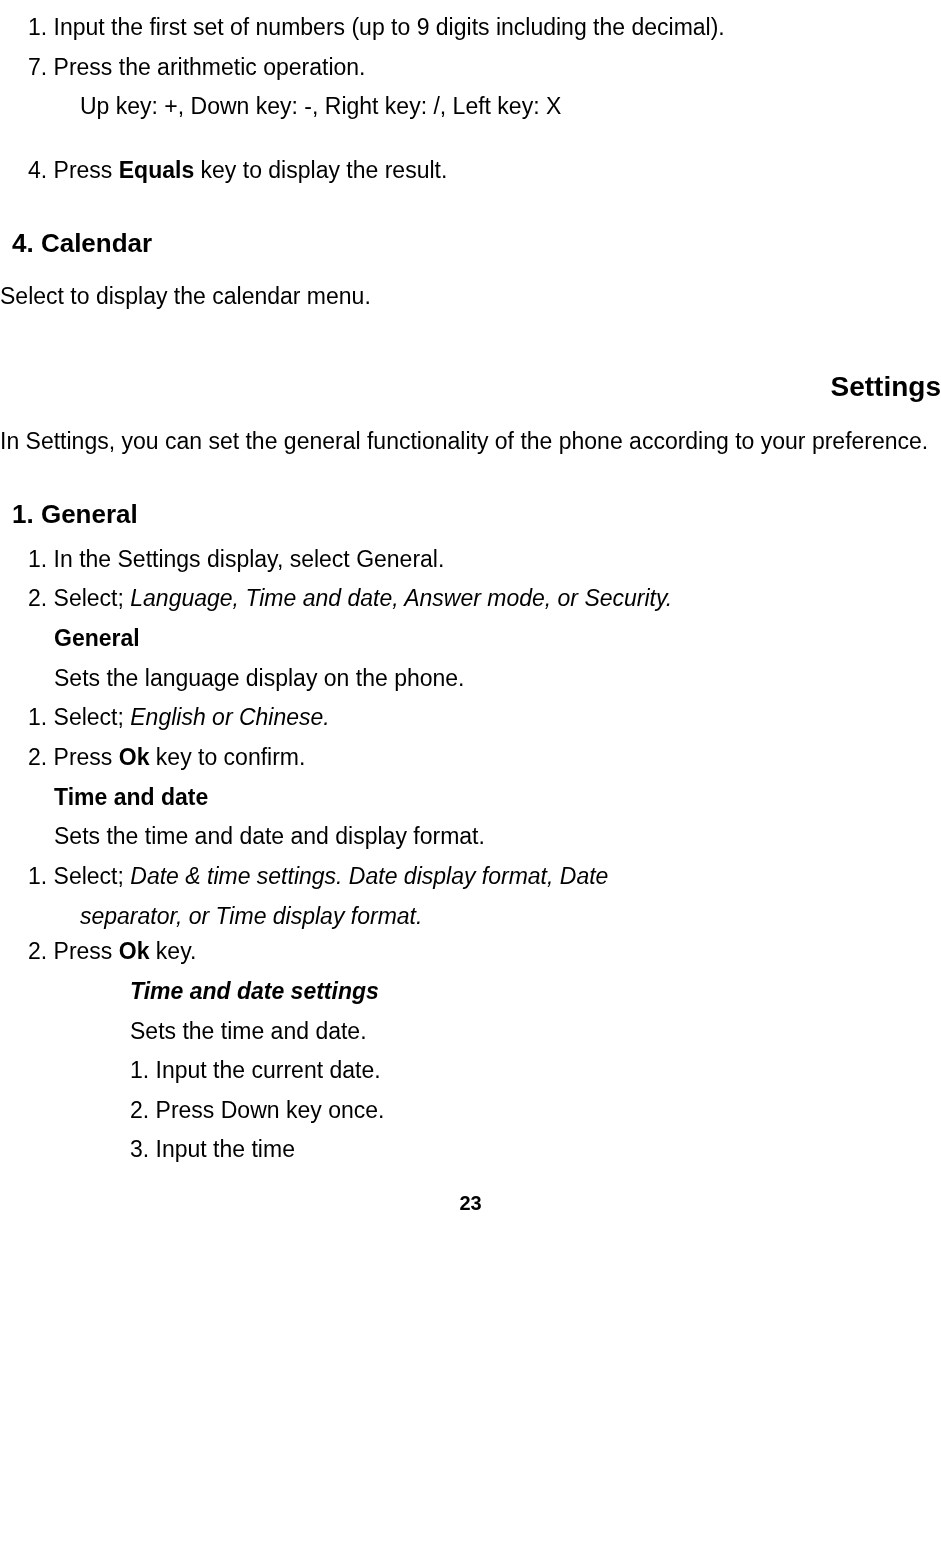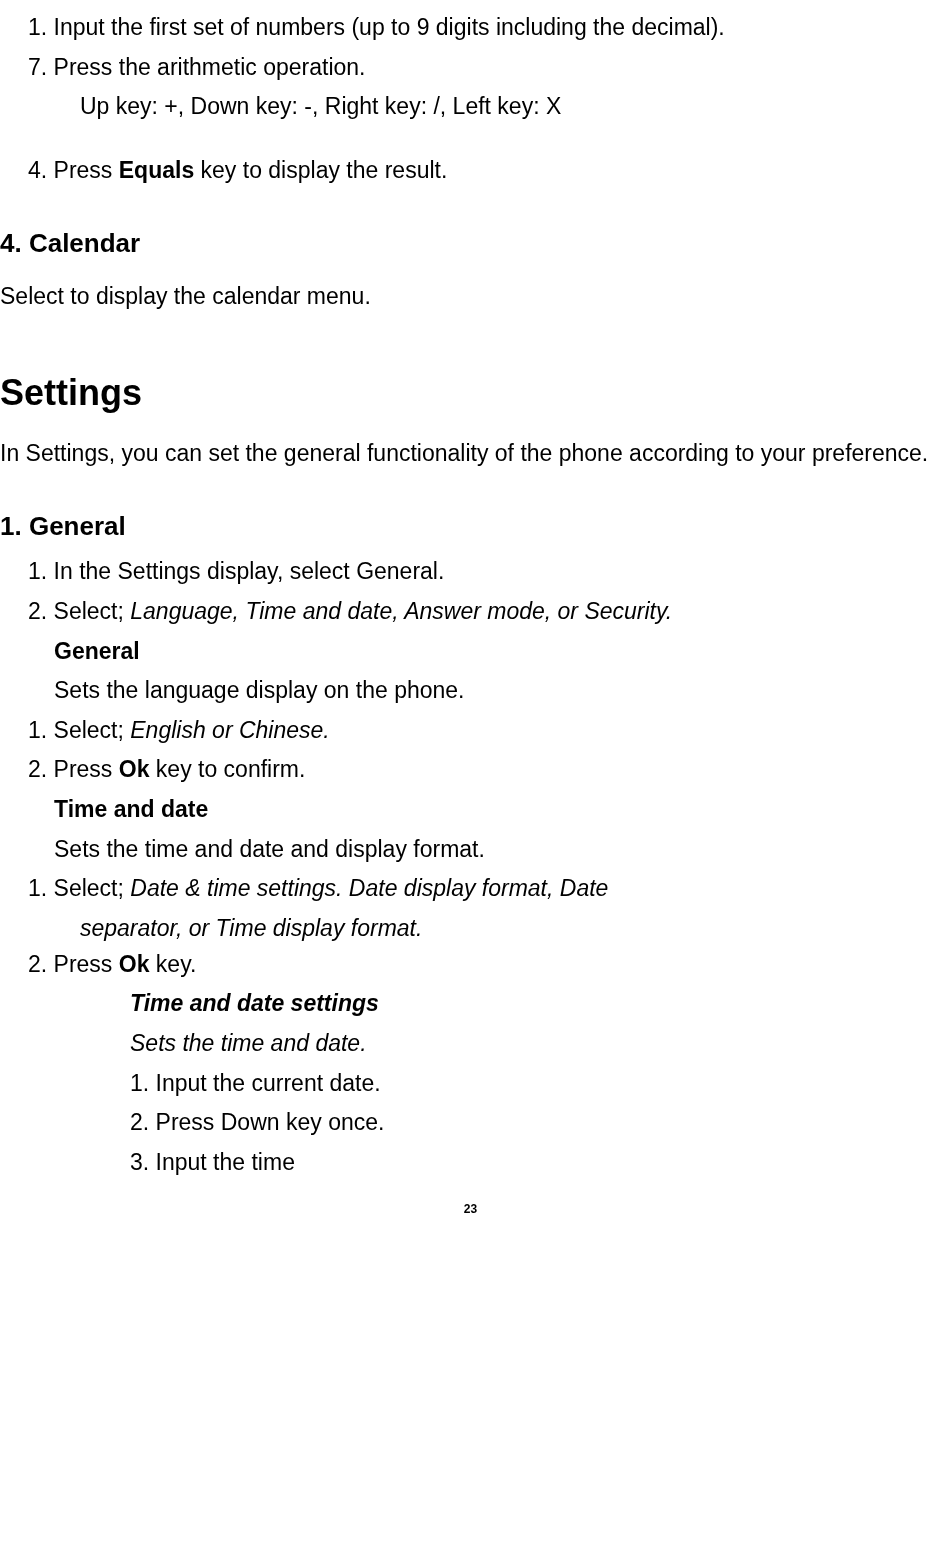--- a/index.html
+++ b/index.html
@@ -21,26 +21,27 @@
       text-indent: -26px;
       margin-bottom: 4px;
     }
     .sub-line {
       margin-left: 80px;
       margin-bottom: 0;
     }
     h2 {
       font-size: 26px;
       font-weight: bold;
-      margin: 34px 0 8px 0;
+      margin: 34px 0 8px 12px;
     }
     h1 {
-      font-size: 36px;
+      font-size: 28px;
       font-weight: bold;
       margin: 50px 0 10px 0;
+      text-align: right;
     }
     .para {
       margin: 16px 0 4px 0;
     }
     .bold {
       font-weight: bold;
     }
     .italic {
       font-style: italic;
     }
@@ -67,30 +68,29 @@
     .deep-heading {
       font-weight: bold;
       margin-left: 130px;
       margin-top: 4px;
       margin-bottom: 4px;
       font-style: italic;
     }
     .deep-text {
       margin-left: 130px;
       margin-bottom: 4px;
-      font-style: italic;
     }
     .deep-ol-item {
       margin-left: 130px;
       margin-bottom: 4px;
     }
     .page-num {
       text-align: center;
       font-weight: bold;
-      font-size: 12px;
+      font-size: 20px;
       margin-top: 20px;
     }
   </style>
 </head>
 <body>
 
 <div class="content">
 
   <div class="ol-item">1. Input the first set of numbers (up to 9 digits including the decimal).</div>
   <div class="ol-item">7. Press the arithmetic operation.</div>

